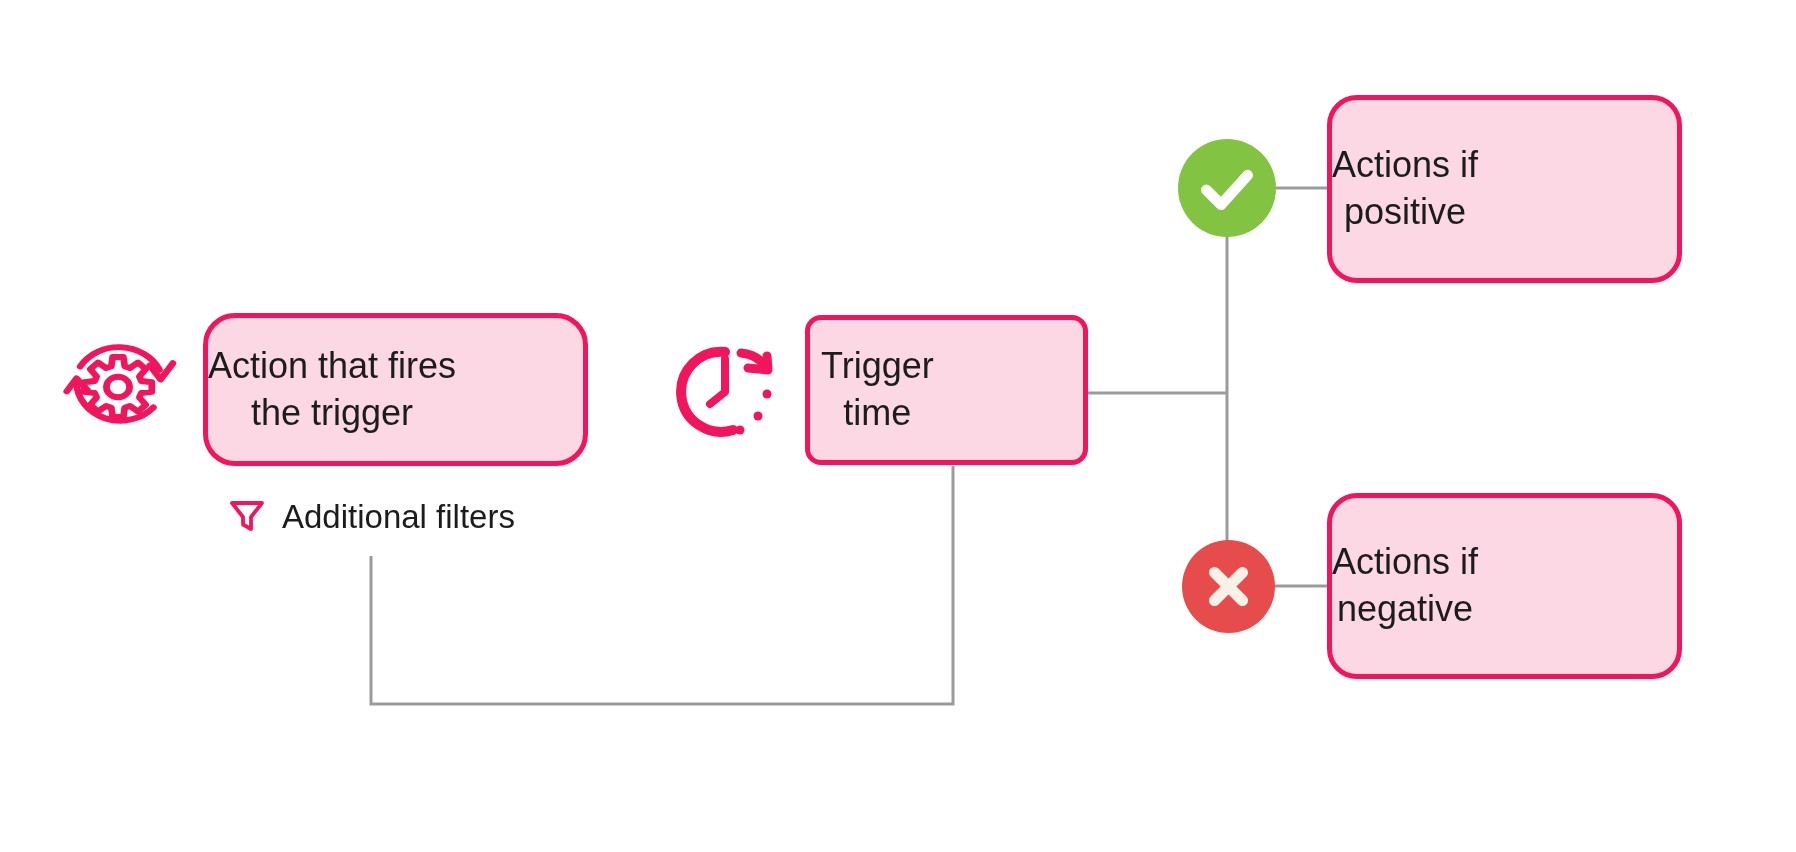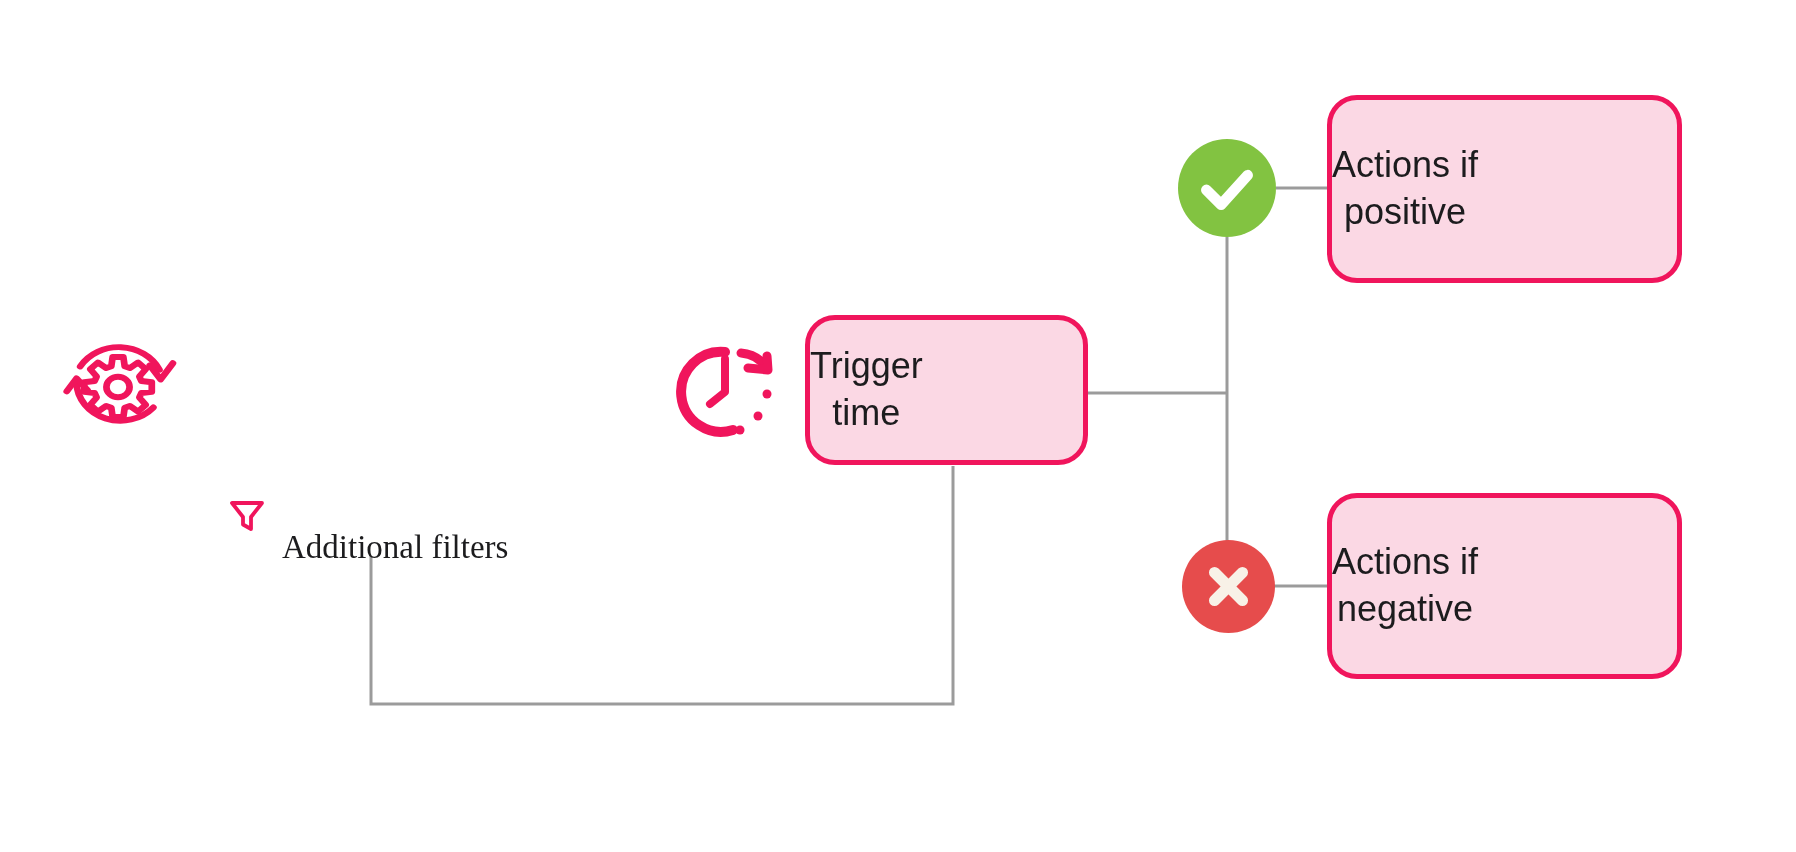--- a/index.html
+++ b/index.html
@@ -67,38 +67,42 @@
 
   <svg class="icon" style="left:57px;top:333px" width="122" height="108" viewBox="0 0 100 100" preserveAspectRatio="none" fill="none" stroke="currentColor" stroke-linecap="round" stroke-linejoin="round">
     <path stroke-width="5.5" d="M69.2 44.5 L77.7 45.6 L77.7 54.4 L69.2 55.5 L67.5 59.7 L72.7 66.5 L66.5 72.7 L59.7 67.5 L55.5 69.2 L54.4 77.7 L45.6 77.7 L44.5 69.2 L40.3 67.5 L33.5 72.7 L27.3 66.5 L32.5 59.7 L30.8 55.5 L22.3 54.4 L22.3 45.6 L30.8 44.5 L32.5 40.3 L27.3 33.5 L33.5 27.3 L40.3 32.5 L44.5 30.8 L45.6 22.3 L54.4 22.3 L55.5 30.8 L59.7 32.5 L66.5 27.3 L72.7 33.5 L67.5 40.3 Z"></path>
     <circle cx="50" cy="50" r="9.5" stroke-width="5.5"></circle>
     <path stroke-width="5.5" d="M19 31 A37 37 0 0 1 84 34"></path>
     <path stroke-width="5.5" d="M76 30 L85 43 L95 28"></path>
     <path stroke-width="5.5" d="M16 46 A36 36 0 0 0 79 69"></path>
     <path stroke-width="5.5" d="M8 54 L16 42 L25 53"></path>
   </svg>
 
+  <div class="node" style="left:203px;top:313px;width:385px;height:153px;">
+    <div class="label">Action that fires
+the trigger</div>
+  </div>
 
   <svg class="icon" style="left:228px;top:497px" width="38" height="38" viewBox="0 0 38 38" fill="none" stroke="currentColor" stroke-width="3.8" stroke-linecap="round" stroke-linejoin="round">
     <path d="M4 6 L34 6 L23 20 L23 32 L15 27.5 L15 20 Z"></path>
   </svg>
 
-  <div class="note-label" style="left:282px;top:528px;font-family:Liberation Serif, serif;">Additional filters</div>
+  <div class="note-label" style="left:282px;top:498px;">Additional filters</div>
 
   <svg class="icon" style="left:675px;top:342px" width="100" height="100" viewBox="0 0 100 100" fill="none" stroke="currentColor" stroke-linecap="round" stroke-linejoin="round">
     <path stroke-width="10" d="M50 10 A40 40 0 1 0 58 88"></path>
     <path stroke-width="8" d="M50 17 L50 50 L35 62"></path>
     <circle cx="65" cy="88" r="4.5" fill="currentColor" stroke="none"></circle>
     <circle cx="83" cy="74" r="4.5" fill="currentColor" stroke="none"></circle>
     <circle cx="92" cy="52" r="4.5" fill="currentColor" stroke="none"></circle>
     <path stroke-width="9" d="M66 11 Q82 12 92 26"></path>
     <path stroke-width="9" d="M92 14 L93 28 L73 26"></path>
   </svg>
 
-  <div class="node" style="left:805px;top:315px;width:283px;height:150px;border-radius:30px;">
+  <div class="node" style="left:805px;top:315px;width:283px;height:150px;border-radius:16px;padding-left:11px;">
     <div class="label">Trigger
 time</div>
   </div>
 
   <div class="badge green" style="left:1178px;top:139px;width:98px;height:98px;">
     <svg width="98" height="98" viewBox="0 0 100 100" fill="none" stroke="var(--check-white)" stroke-width="11" stroke-linecap="round" stroke-linejoin="round">
       <path d="M29 52 L44 67 L71 37"></path>
     </svg>
   </div>
 

